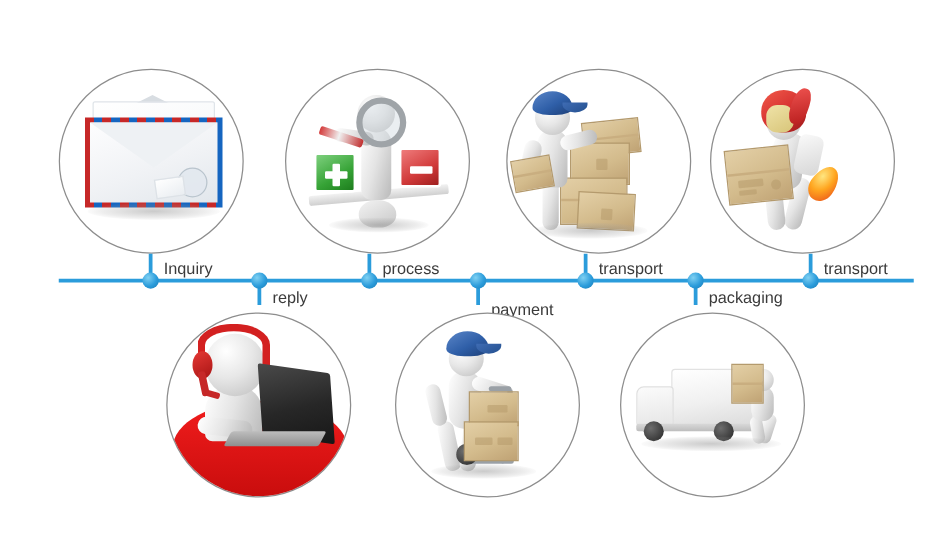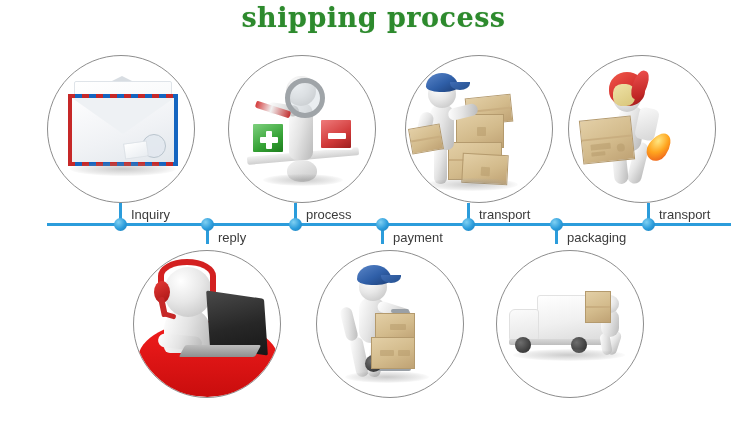--- a/index.html
+++ b/index.html
@@ -281,21 +281,20 @@
     font-size: 13px;
     color: #3b3b3b;
     white-space: nowrap;
   }
 </style>
 </head>
 <body>
 
 <div id="page">
 
-  <div id="title">shipping process</div>
 
   <div class="circle" style="left:47px; top:55px; width:148px; height:148px;">
     <div class="scene">
       <div class="env-flap" style="left:30px; top:20px;"></div>
       <div class="env-letter" style="left:26px; top:25px; width:96px; height:52px; border-radius:2px;"></div>
       <div class="airmail-border" style="left:20px; top:38px; width:110px; height:72px;">
         <div class="airmail-inner">
           <div style="position:absolute; left:0; top:0; width:0; height:0;
                       border-left:51px solid transparent; border-right:51px solid transparent;
                       border-top:36px solid #eef1f4;"></div>
@@ -409,21 +408,21 @@
     <div class="tl-stem" style="left:206px; top:224px; height:20px;"></div>
     <div class="tl-node" style="left:201px; top:218px;"></div>
     <div class="tl-label" style="left:218px; top:230px;">reply</div>
 
     <div class="tl-stem" style="left:294px; top:203px; height:22px;"></div>
     <div class="tl-node" style="left:289px; top:218px;"></div>
     <div class="tl-label" style="left:306px; top:207px;">process</div>
 
     <div class="tl-stem" style="left:381px; top:224px; height:20px;"></div>
     <div class="tl-node" style="left:376px; top:218px;"></div>
-    <div class="tl-label" style="left:393px; top:230px;text-align:center;">payment</div>
+    <div class="tl-label" style="left:393px; top:240px;text-align:center;">payment</div>
 
     <div class="tl-stem" style="left:467px; top:203px; height:22px;"></div>
     <div class="tl-node" style="left:462px; top:218px;"></div>
     <div class="tl-label" style="left:479px; top:207px;">transport</div>
 
     <div class="tl-stem" style="left:555px; top:224px; height:20px;"></div>
     <div class="tl-node" style="left:550px; top:218px;"></div>
     <div class="tl-label" style="left:567px; top:230px;">packaging</div>
 
     <div class="tl-stem" style="left:647px; top:203px; height:22px;"></div>

